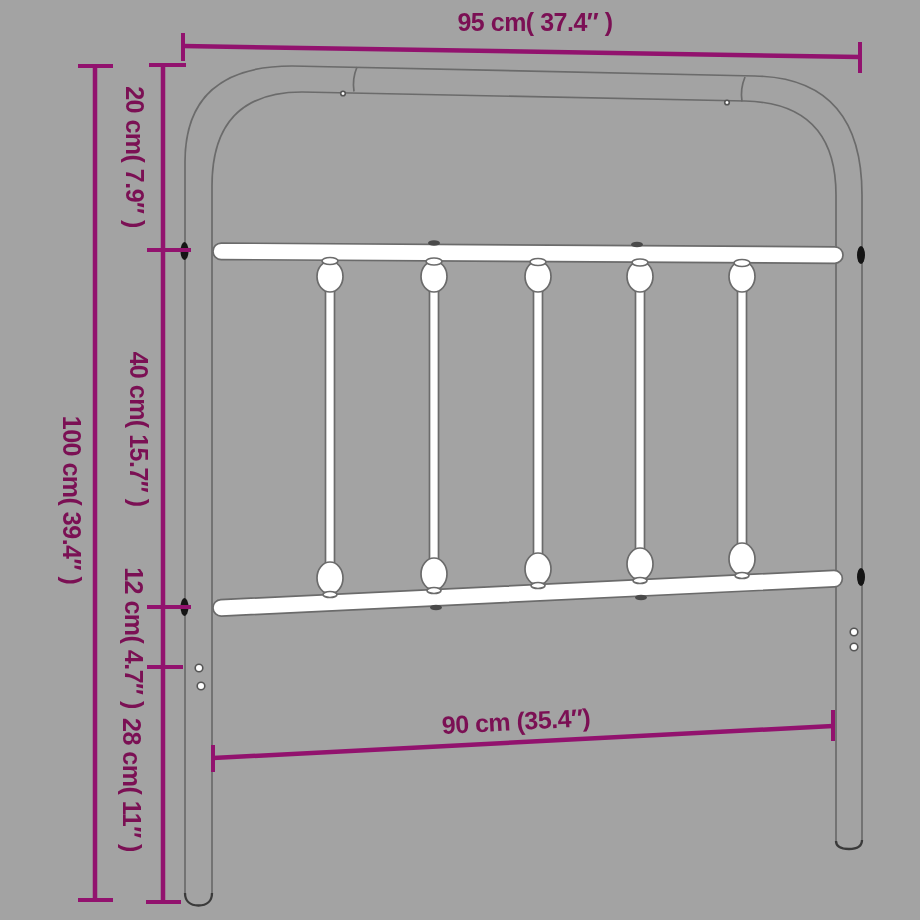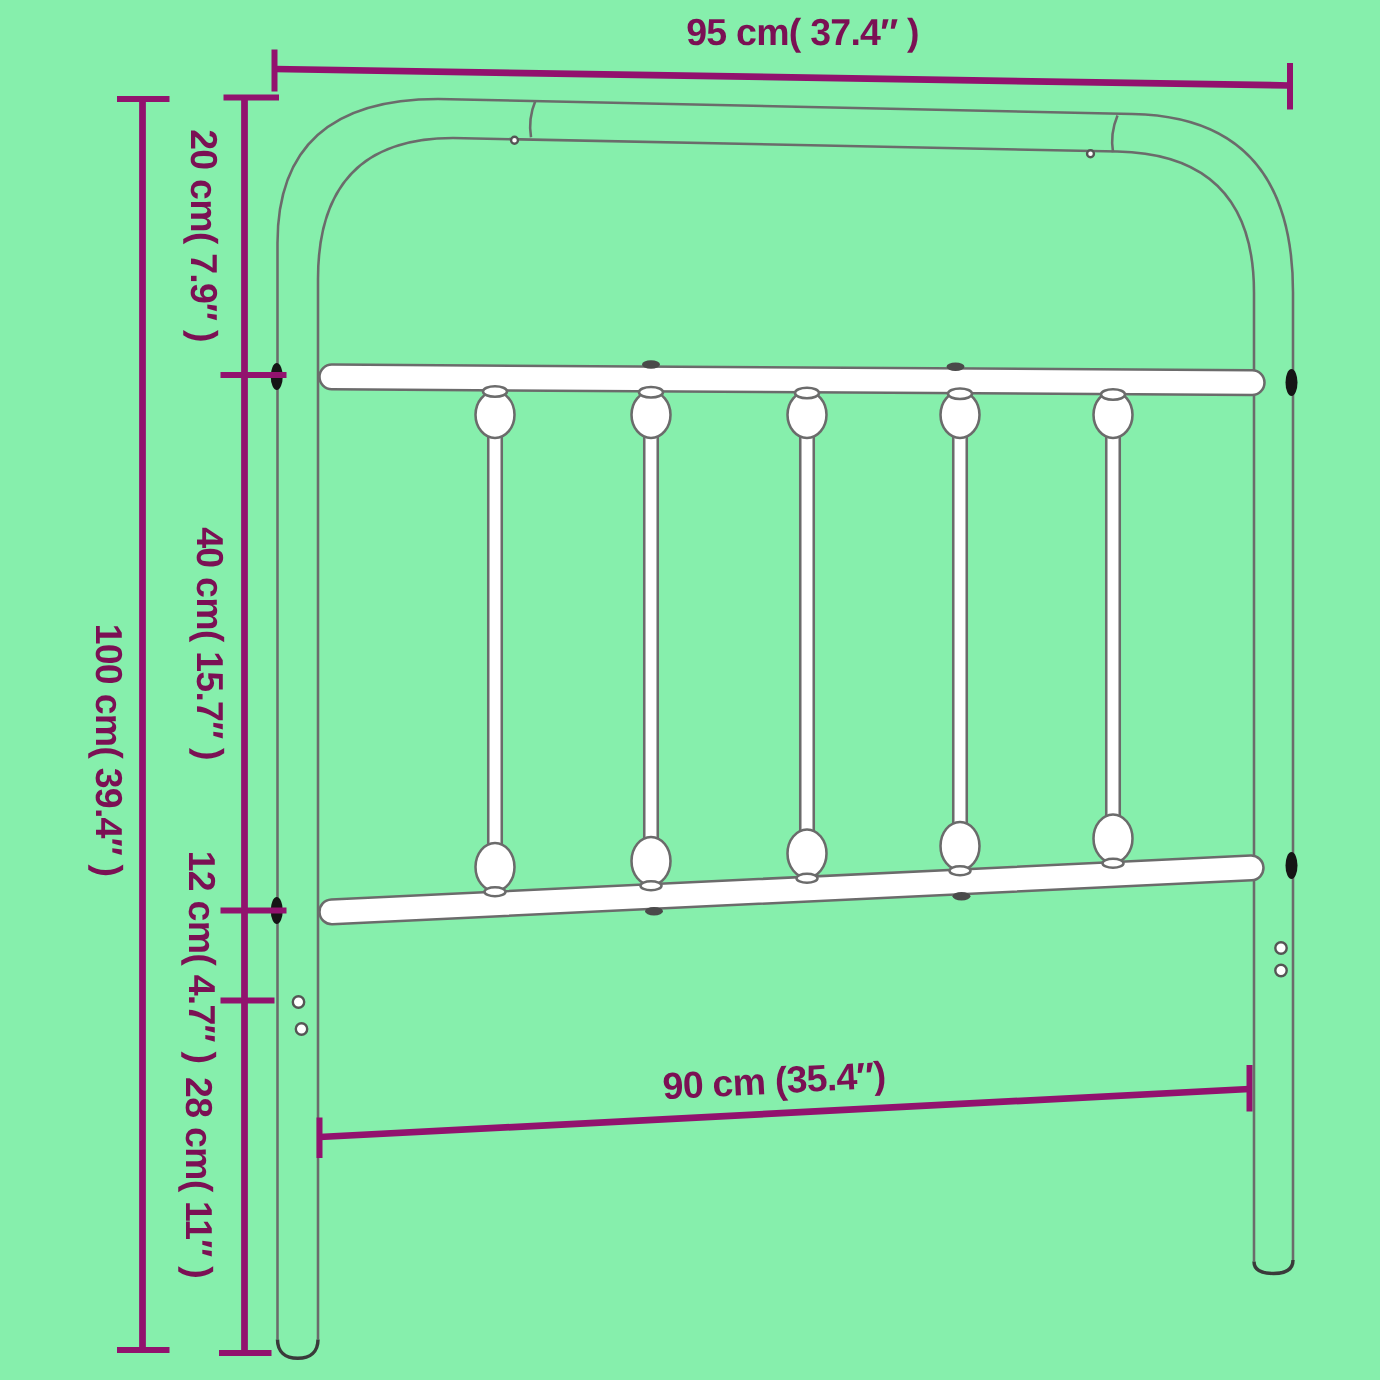--- a/index.html
+++ b/index.html
@@ -4,21 +4,21 @@
 <style>
   html, body {
     margin: 0;
     padding: 0;
     background: #ffffff;
   }
   .stage {
     position: relative;
     width: 920px;
     height: 920px;
-    background: #86efac;
+    background: #a3a3a3;
     overflow: hidden;
     font-family: "Liberation Sans", sans-serif;
   }
   svg { display: block; }
   .dim-text {
     font-family: "Liberation Sans", "DejaVu Sans", sans-serif;
     font-size: 25px;
     font-weight: bold;
     letter-spacing: -0.5px;
     fill: #7B1054;

